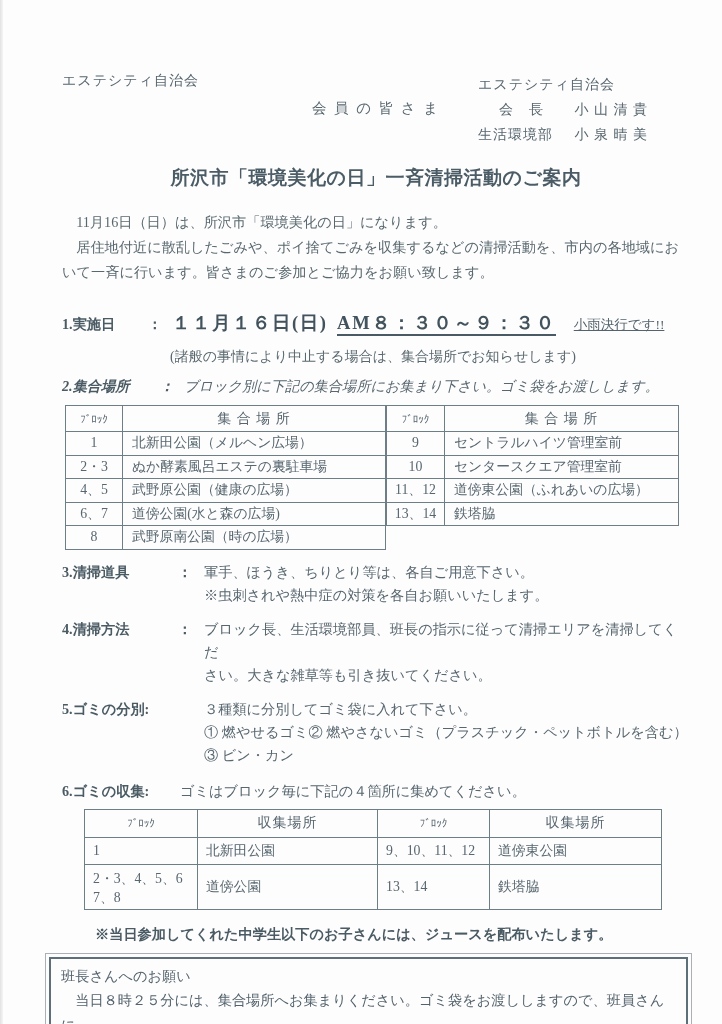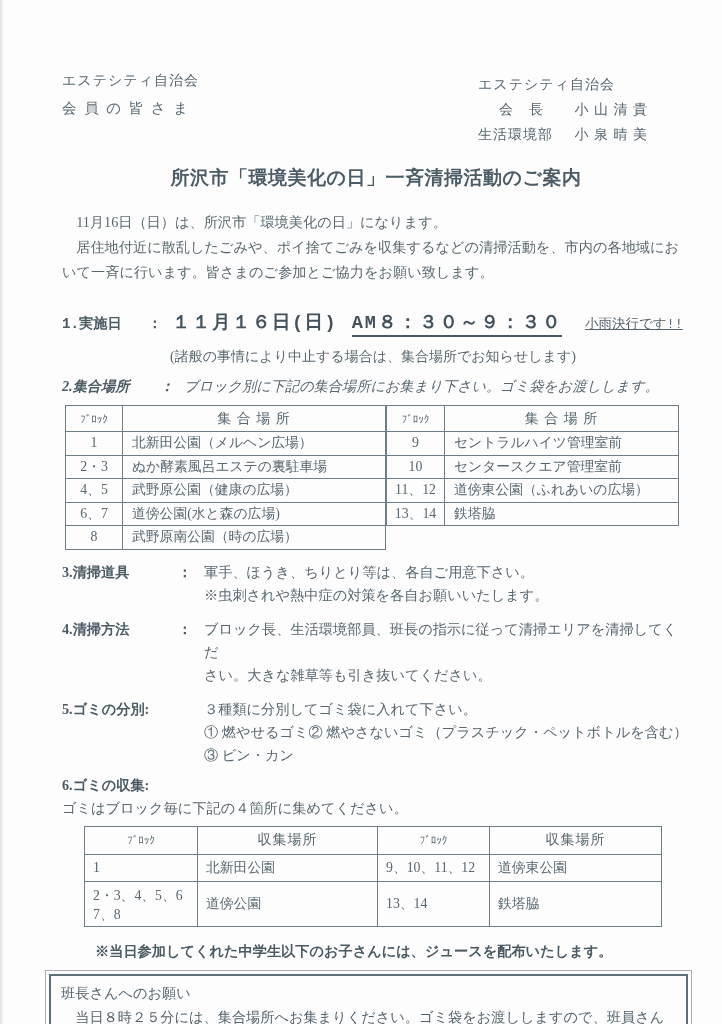--- a/index.html
+++ b/index.html
@@ -13,48 +13,48 @@
     overflow: hidden;
   }
   .scan-edge { position: absolute; left: 0; top: 0; width: 3px; height: 100%;
     background: linear-gradient(to right, #e2e2e2, #f6f6f6); }
   .page { position: relative; padding: 66px 32px 0 62px; }
 
   .date-line { text-align: right; font-size: 13.5px; letter-spacing: 1px; color: #5d6c76; }
 
   .addr-wrap { position: relative; margin-top: 6px; height: 88px; }
   .addr-left .org { font-size: 14px; letter-spacing: 1px; }
-  .addr-left .members { margin-top: 9px; font-size: 14.5px; letter-spacing: 2px; }
+  .addr-left .members { margin-top: 9px; font-size: 14.5px; letter-spacing: 2px; text-align: center; }
   .sender-block { position: absolute; left: 416px; top: 0; }
   .sender-line { margin-top: 0; font-size: 14px; letter-spacing: 1px; line-height: 25px; }
   .sender-role { display: inline-block; width: 92px; }
   .sender-role.indent { padding-left: 21px; width: 92px; }
 
   .doc-title { text-align: center; font-size: 19px; font-weight: bold;
     color: #4b5c66; letter-spacing: 0.5px; margin-top: 5px; }
 
   .intro { margin-top: 19px; line-height: 25px; font-size: 14.2px; color: #59686f; }
 
   .sec { display: flex; line-height: 23px; font-size: 14.2px; }
   .sec-head { display: flex; justify-content: space-between; font-weight: bold; color: #4b5b64; flex: 0 0 auto; }
   .sec-body { flex: 1; }
-  .sec1 { margin-top: 27px; align-items: baseline; font-family: Liberation Mono, monospace; }
+  .sec1 { margin-top: 27px; align-items: baseline; }
   .sec1 .sec-head { width: 100px; margin-right: 10px; }
   .bigdate { font-size: 18.5px; font-weight: bold; color: #43535d; letter-spacing: 1.5px; }
   .bigtime { font-size: 18.5px; font-weight: bold; color: #43535d; letter-spacing: 2px;
     border-bottom: 2.5px solid #4a5a64; padding-bottom: 1px; margin-left: 6px; }
   .rain { font-size: 13.5px; margin-left: 14px; text-decoration: underline; color: #54636d; }
   .cancel-note { margin-top: 12px; margin-left: 108px; font-size: 14px; color: #59686f; }
   .sec2 { margin-top: 9px; font-style: italic; }
   .sec2 .sec-head { width: 112px; margin-right: 10px; }
   .sec3, .sec4 { margin-top: 11px; }
   .sec3 .sec-head, .sec4 .sec-head { width: 130px; margin-right: 12px; }
   .sec5 { margin-top: 11px; }
   .sec5 .sec-head { width: 130px; margin-right: 12px; }
-  .sec6 { margin-top: 7px; flex-direction: column; }
+  .sec6 { margin-top: 13px; }
   .sec6 .sec-head { width: 112px; margin-right: 6px; }
 
   table { border-collapse: collapse; table-layout: fixed; }
   td, th { border: 1.5px solid #6e7e87; font-weight: normal;
     font-size: 13.8px; color: #57666f; overflow: hidden; white-space: nowrap; }
   th { }
   .hdr-block { font-size: 11px; letter-spacing: 0; }
   .hdr-place { font-size: 14px; letter-spacing: 1px; }
   .cell-block { text-align: center; }
   .cell-place { padding-left: 9px; text-align: left; }

